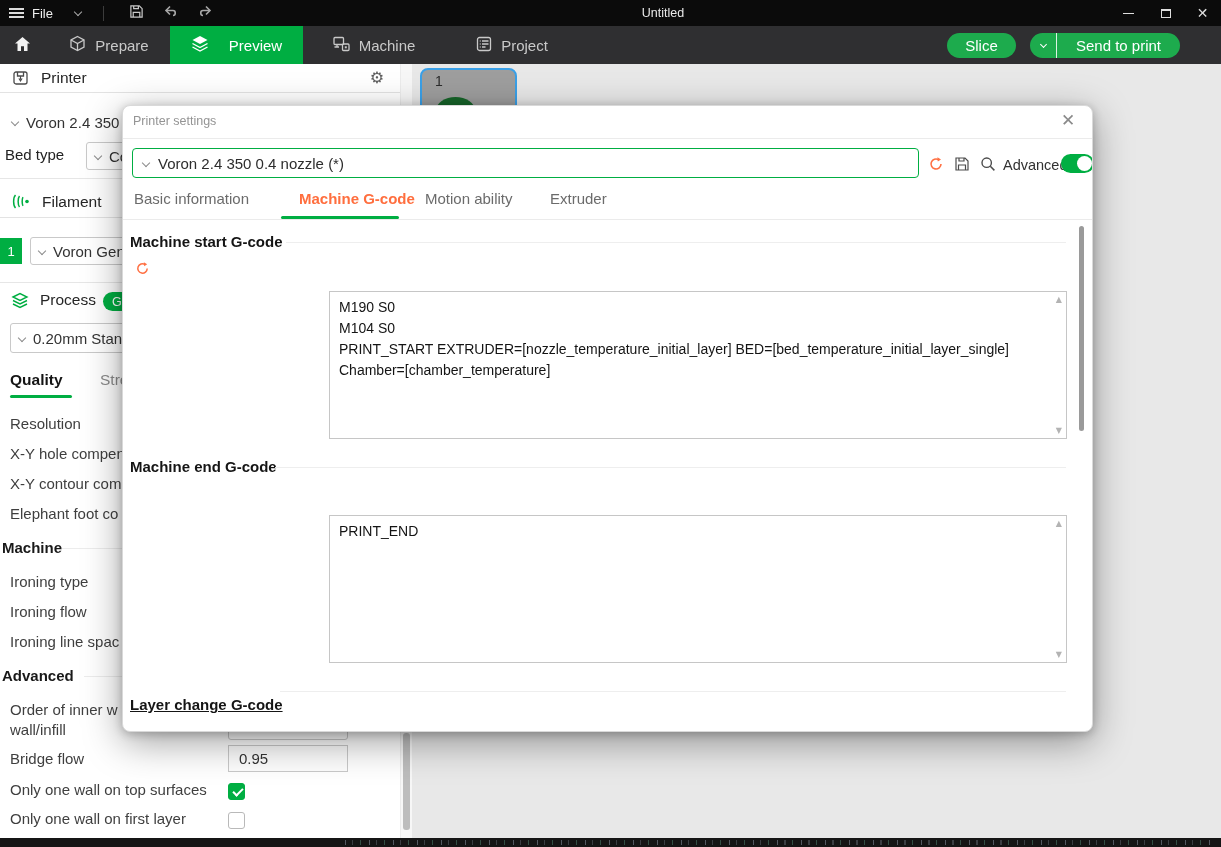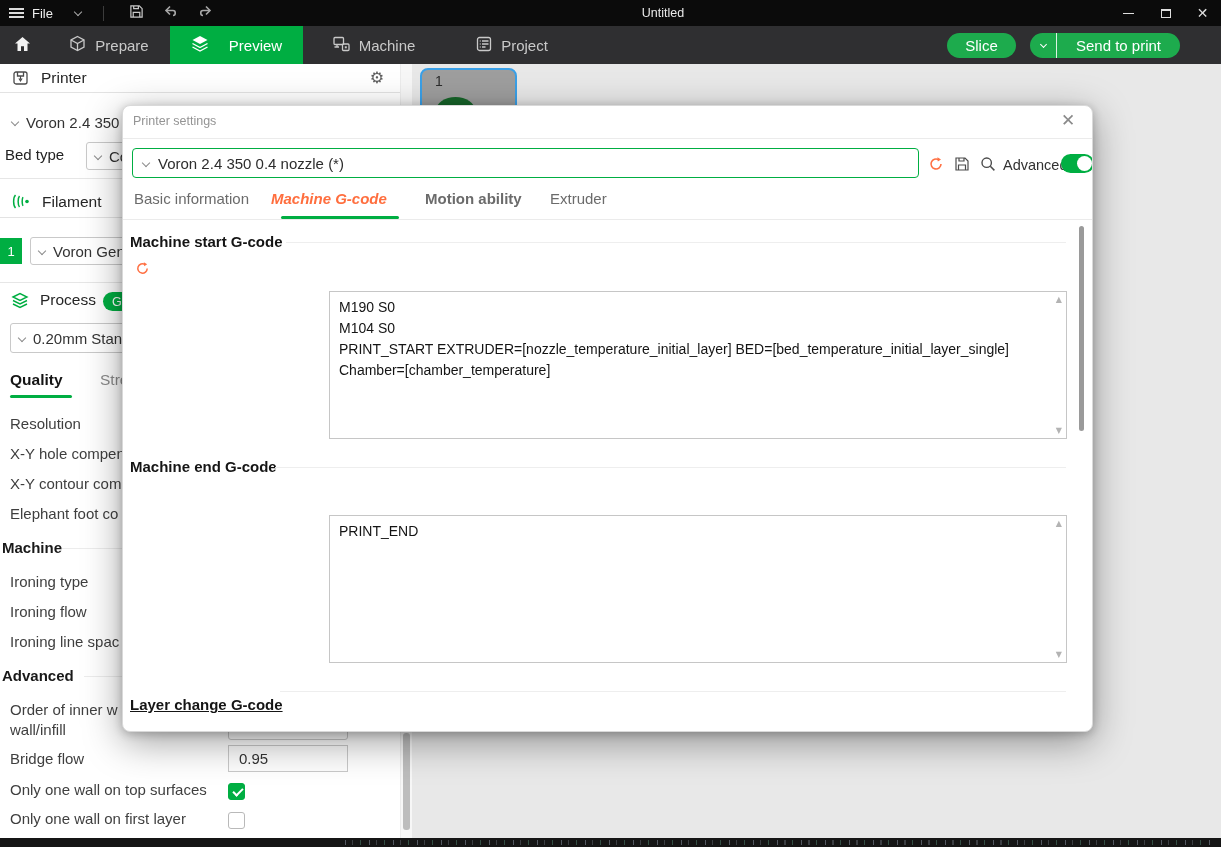--- a/index.html
+++ b/index.html
@@ -107,21 +107,21 @@
   #dlg-close { position:absolute; right:13px; top:4px; font-size:17px; color:#8a8a8a; width:22px; text-align:center; }
   .dlg-div { position:absolute; left:0; width:971px; height:1px; background:#ebebeb; }
   #dlg-div1 { top:32px; } #dlg-div2 { top:113px; }
   #dlg-preset { position:absolute; left:9px; top:42px; width:787px; height:30px; border:1px solid #00AE42; border-radius:4px; display:flex; align-items:center; gap:9px; padding:0 10px; font-size:15px; color:#2d2d2d; background:#fff; }
   .tool-ic { position:absolute; top:50px; width:18px; height:16px; display:flex; align-items:center; justify-content:center; }
   #dlg-reset { left:804px; } #dlg-save { left:830px; } #dlg-search { left:856px; }
   #dlg-adv-label { position:absolute; left:880px; top:51px; font-size:14.5px; color:#323232; }
   #dlg-toggle { position:absolute; left:938px; top:48px; width:33px; height:19px; background:#00AE42; border-radius:10px; }
   #dlg-toggle .knob { position:absolute; right:2px; top:2px; width:15px; height:15px; background:#fff; border-radius:50%; }
   .dlg-tab { position:absolute; top:75px; height:38px; line-height:36px; font-size:15px; color:#6b6b6b; }
-  #dtab-0 { left:11px; } #dtab-1 { left:148px; color:#FF6E3E; font-weight:bold;font-style:italic; } #dtab-2 { left:302px;font-weight:bold; } #dtab-3 { left:427px; }
+  #dtab-0 { left:11px; } #dtab-1 { left:176px; color:#FF6E3E; font-weight:bold; } #dtab-2 { left:302px; } #dtab-3 { left:427px; }
   #dtab-underline { position:absolute; left:158px; top:110px; width:118px; height:3px; background:#00AE42; border-radius:2px; }
   .gc-label { position:absolute; left:7px; font-size:15px; font-weight:bold; color:#151515; white-space:nowrap; }
   #gc1-label { top:127px; } #gc2-label { top:352px; } #gc3-label { top:590px;text-decoration:underline; }
   .gc-line { position:absolute; height:1px; background:#eeeeee; right:26px; }
   #gc1-line { top:136px; left:163px; } #gc2-line { top:361px; left:152px; } #gc3-line { top:585px; left:157px; }
   #gc1-reset { position:absolute; left:12px; top:155px; width:16px; height:16px; }
   .ta-wrap { position:absolute; left:206px; width:738px; height:148px; }
   #ta1-wrap { top:185px; } #ta2-wrap { top:409px; }
   .ta-wrap textarea { width:100%; height:100%; border:1px solid #c6c6c6; background:#fff; resize:none; overflow:hidden;
     font-family:"Liberation Sans", sans-serif; font-size:14px; line-height:21px; color:#141414; padding:5px 26px 5px 9px; outline:none; }

